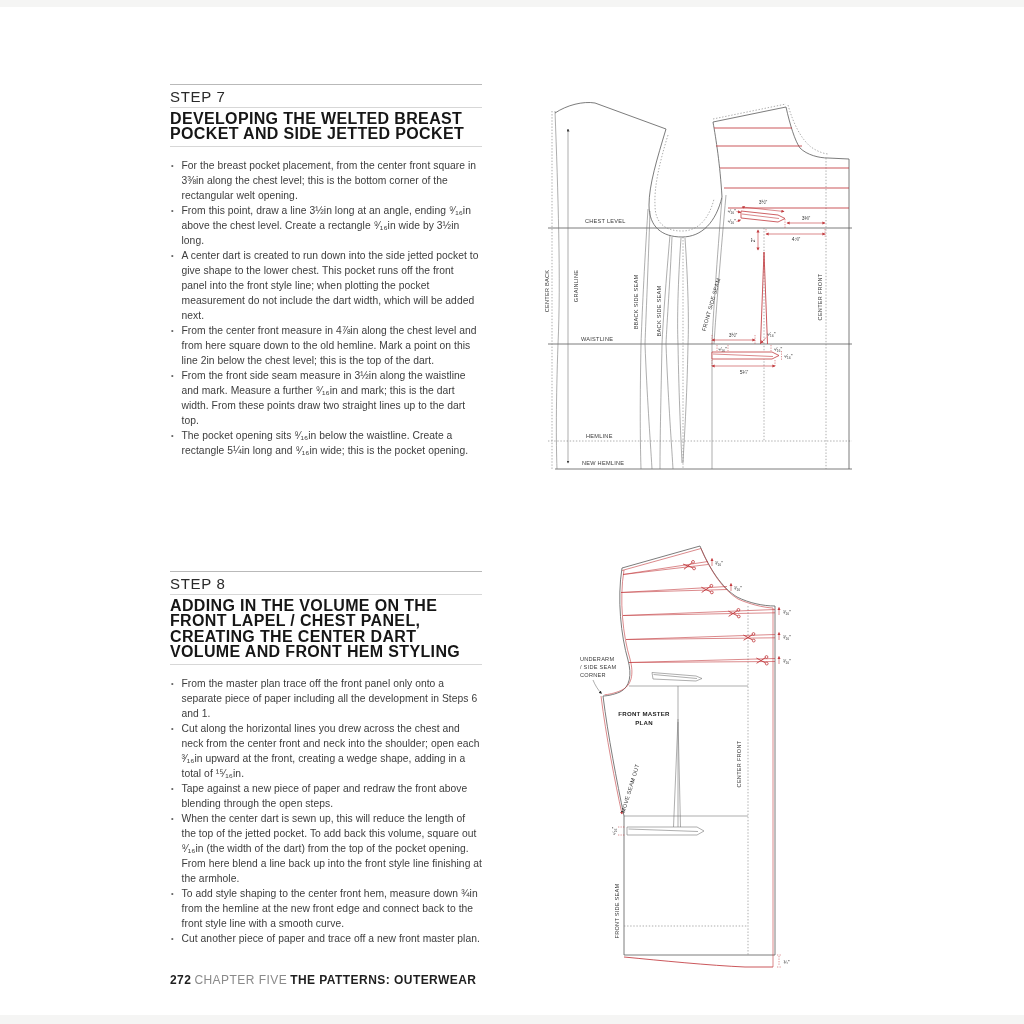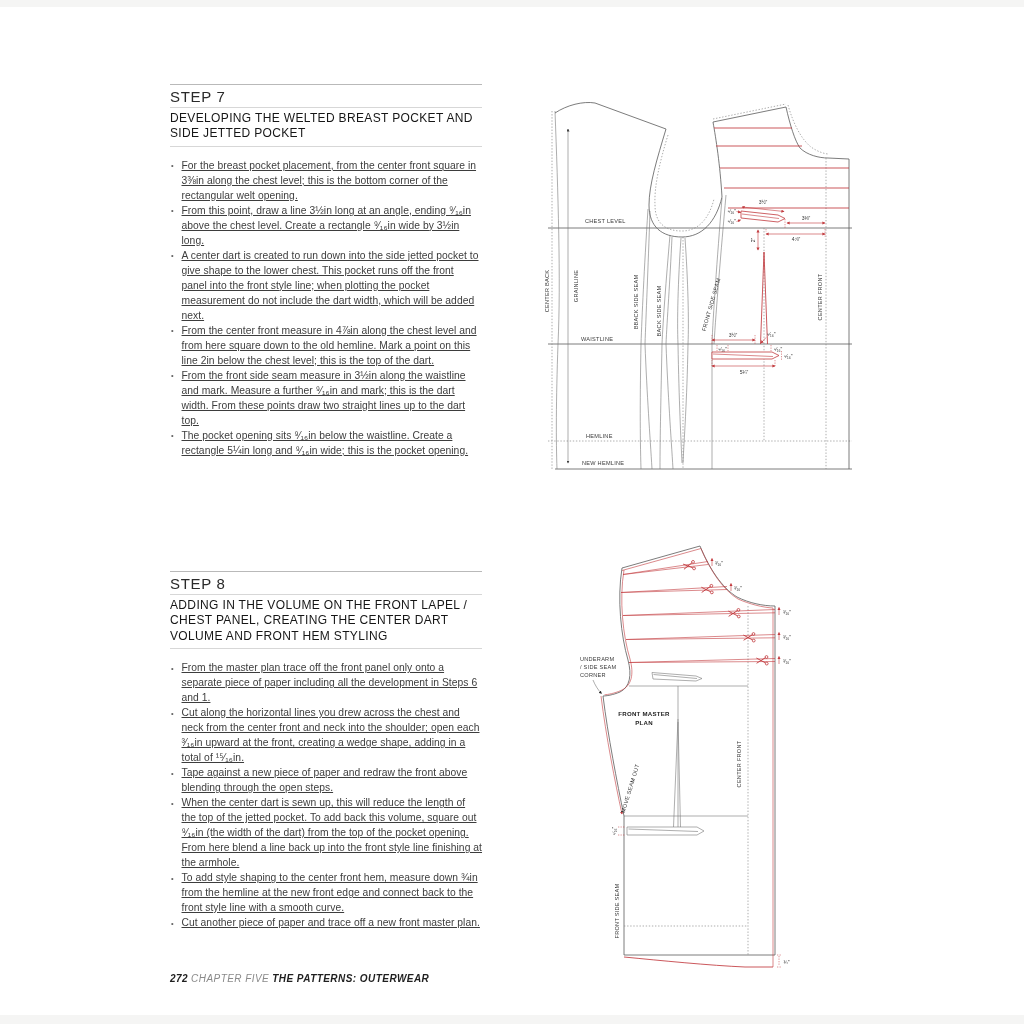--- a/index.html
+++ b/index.html
@@ -12,22 +12,22 @@
   #band-top{top:0;height:7px;}
   #band-bottom{top:1015px;height:9px;}
 
   .step{position:absolute;width:312px;}
   #step7{left:170px;top:84px;}
   #step8{left:170px;top:571px;}
 
   .rule-top{border-top:1px solid #b9b9b9;}
   .rule{border-top:1px solid #d7d7d7;}
   .step-label{font-size:15px;letter-spacing:.7px;color:#2a2a2a;padding:3px 0 2px 0;}
-  .step-title{font-size:12px;font-weight:normal;letter-spacing:.35px;color:#161616;line-height:15.4px;padding:3px 0 4px 0;}
-  .bullets{list-style:none;margin:11px 0 0 0;padding:0;font-size:10.3px;line-height:15px;color:#3d3d3d;letter-spacing:.05px;text-decoration:underline;}
+  .step-title{font-size:16px;font-weight:bold;letter-spacing:.35px;color:#161616;line-height:15.4px;padding:3px 0 4px 0;}
+  .bullets{list-style:none;margin:11px 0 0 0;padding:0;font-size:10.3px;line-height:15px;color:#3d3d3d;letter-spacing:.05px;}
   .bullets li{position:relative;padding-left:11.5px;}
   .bullets li::before{content:"•";position:absolute;left:1px;top:0.5px;font-size:7.5px;color:#666;}
 
   .figure{position:absolute;}
   #diagram1{left:505px;top:85px;}
   #diagram2{left:535px;top:528px;}
 
   svg text{font-family:"Liberation Sans","DejaVu Sans",sans-serif;fill:#3a3a3a;letter-spacing:.25px;}
   .lbl{font-size:5.6px;}
   .lbl-b{font-size:6.1px;font-weight:bold;fill:#222;}
@@ -35,21 +35,21 @@
   .gline{stroke:#5a5a5a;stroke-width:.8;fill:none;}
   .gline-thin{stroke:#777;stroke-width:.6;fill:none;}
   .gdot{stroke:#8a8a8a;stroke-width:.7;fill:none;stroke-dasharray:1.4,1.7;}
   .rline{stroke:#c23a3e;stroke-width:.85;fill:none;}
   .rthin{stroke:#c23a3e;stroke-width:.6;fill:none;}
   .rdash{stroke:#c23a3e;stroke-width:.55;fill:none;stroke-dasharray:1.3,1.2;}
   .rshape{stroke:#c23a3e;stroke-width:.8;fill:#ffffff;}
   .sciss{stroke:#c23a3e;stroke-width:.9;fill:none;}
   .sciss-h{fill:none;stroke:#c23a3e;stroke-width:.8;}
 
-  #footer{position:absolute;left:170px;top:973px;font-size:10px;letter-spacing:.45px;color:#8a8a8a;font-style:italic;}
+  #footer{position:absolute;left:170px;top:973px;font-size:12px;letter-spacing:.45px;color:#8a8a8a;}
   #footer .strong{font-weight:bold;color:#1f1f1f;}
   #footer span{margin-right:3px;}
 </style>
 </head>
 <body>
 
 <div class="edge-band" id="band-top"></div>
 <div class="edge-band" id="band-bottom"></div>
 
 <section class="step" id="step7">

